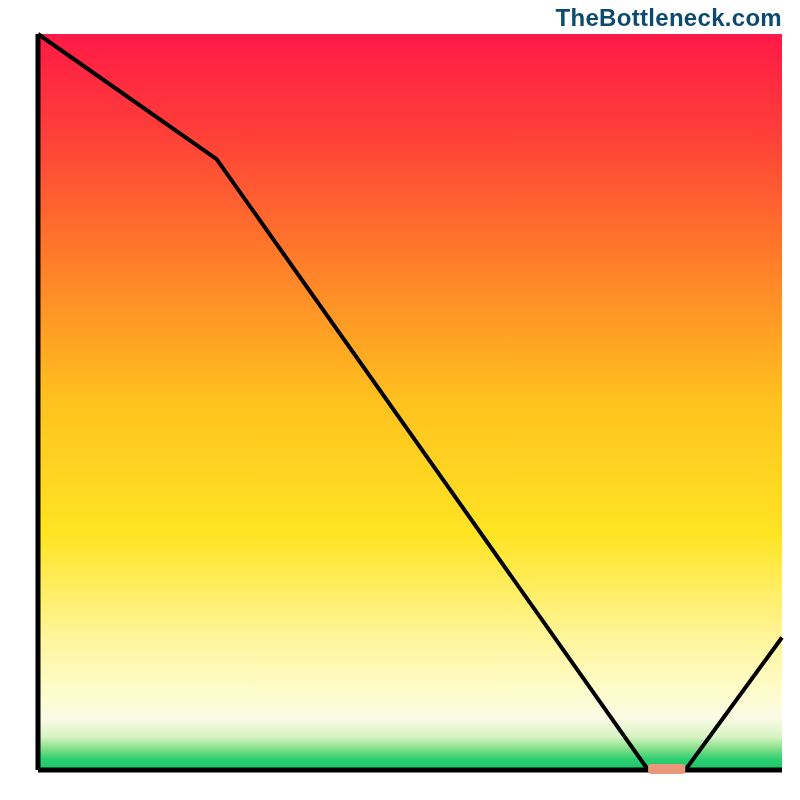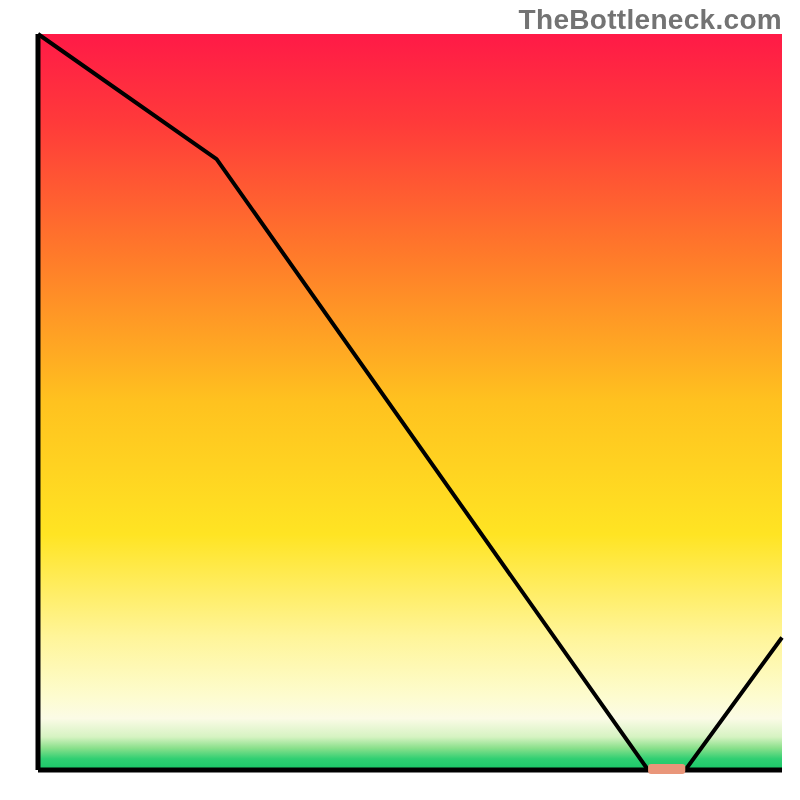--- a/index.html
+++ b/index.html
@@ -13,23 +13,23 @@
   }
   .wrap {
     position: relative;
     width: 800px;
     height: 800px;
   }
   .watermark {
     position: absolute;
     top: 4px;
     right: 18px;
-    font-size: 28px;
+    font-size: 24px;
     font-weight: 600;
-    color: #737373;
+    color: #0c4a6e;
     letter-spacing: 0.3px;
     user-select: none;
   }
   svg {
     position: absolute;
     left: 0;
     top: 0;
   }
 </style>
 </head>

